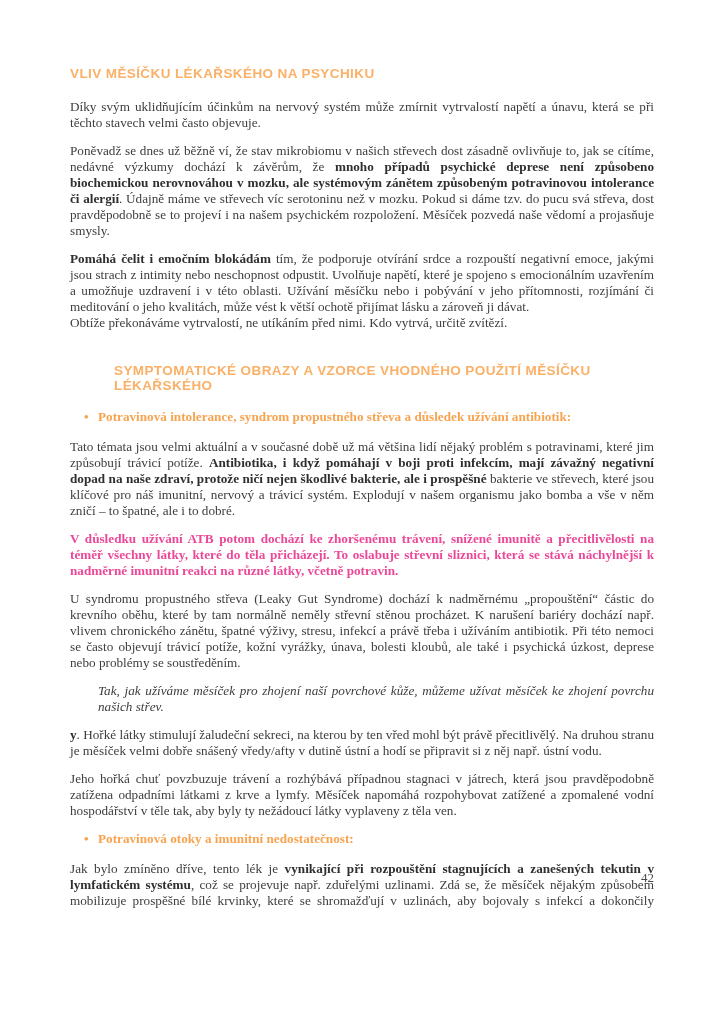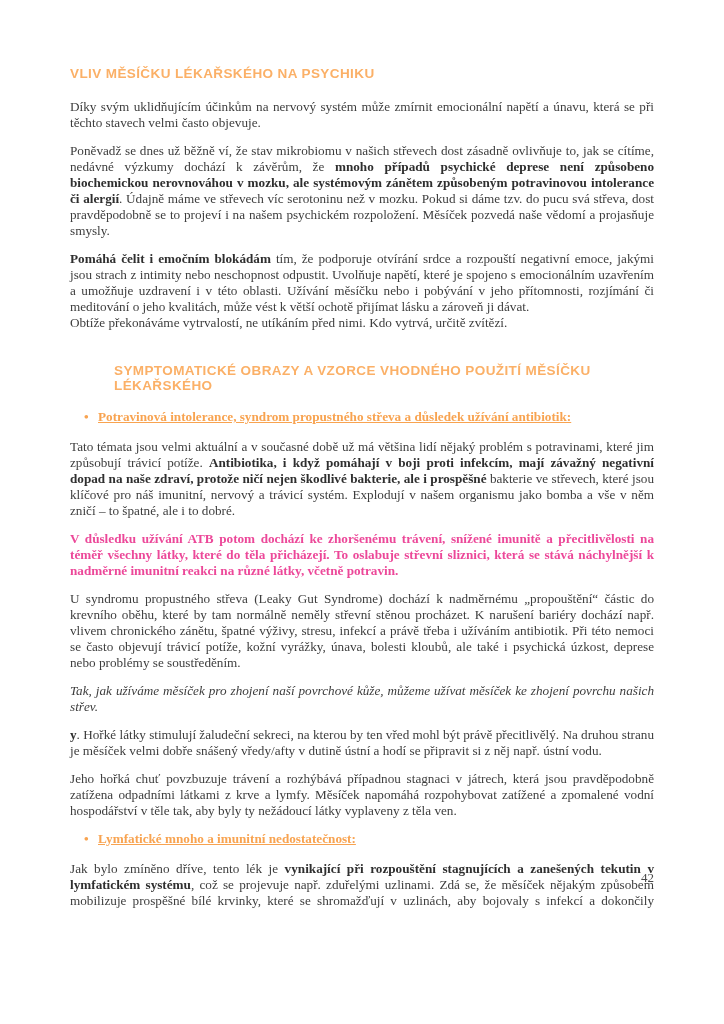--- a/index.html
+++ b/index.html
@@ -33,27 +33,26 @@
     margin-top: 32px;
     margin-bottom: 16px;
     margin-left: 44px;
   }
   .para {
     margin: 0 0 12px 0;
     text-align: justify;
   }
   .para b { font-weight: 700; color: #2f2f2f; }
   .bold-para { font-weight: 700; color: #ec4899; }
-  .italic-para { font-style: italic; }
+  .italic-para { font-style: italic; margin-left: 28px; }
   .bullet {
     margin: 0 0 14px 0;
     padding-left: 14px;
     color: var(--bullet_orange, #F8A350);
     font-weight: 700;
-    text-decoration: underline;
   }
   .bullet .dot {
     display: inline-block;
     width: 14px;
     color: var(--bullet_orange, #F8A350);
   }
   .page-number {
     position: absolute;
     right: 70px;
     bottom: 26px;
@@ -62,21 +61,21 @@
   }
 </style>
 </head>
 <body>
 
 <div class="page">
 
   <section>
     <h2 class="sec-heading">VLIV MĚSÍČKU LÉKAŘSKÉHO NA PSYCHIKU</h2>
 
-    <p class="para">Díky svým uklidňujícím účinkům na nervový systém může zmírnit emocionální napětí a únavu, která se při těchto stavech velmi často objevuje.</p>
+    <p class="para">Díky svým uklidňujícím účinkům na nervový systém může zmírnit vytrvalostí napětí a únavu, která se při těchto stavech velmi často objevuje.</p>
 
     <p class="para"><span>Poněvadž se dnes už běžně ví, že stav mikrobiomu v našich střevech dost zásadně ovlivňuje to, jak se cítíme, nedávné výzkumy dochází k závěrům, že </span><b>mnoho případů psychické deprese není způsobeno biochemickou nerovnováhou v mozku, ale systémovým zánětem způsobeným potravinovou intolerance či alergií</b><span>. Údajně máme ve střevech víc serotoninu než v mozku. Pokud si dáme tzv. do pucu svá střeva, dost pravděpodobně se to projeví i na našem psychickém rozpoložení. Měsíček pozvedá naše vědomí a projasňuje smysly.</span></p>
 
     <p class="para"><b>Pomáhá čelit i emočním blokádám</b><span> tím, že podporuje otvírání srdce a rozpouští negativní emoce, jakými jsou strach z intimity nebo neschopnost odpustit. Uvolňuje napětí, které je spojeno s emocionálním uzavřením a umožňuje uzdravení i v této oblasti. Užívání měsíčku nebo i pobývání v jeho přítomnosti, rozjímání či meditování o jeho kvalitách, může vést k větší ochotě přijímat lásku a zároveň ji dávat.</span><br><span>Obtíže překonáváme vytrvalostí, ne utíkáním před nimi. Kdo vytrvá, určitě zvítězí.</span></p>
   </section>
 
   <section>
     <h2 class="sec-heading gap-above">SYMPTOMATICKÉ OBRAZY A VZORCE VHODNÉHO POUŽITÍ MĚSÍČKU LÉKAŘSKÉHO</h2>
 
     <div class="bullet"><span class="dot">•</span><span>Potravinová intolerance, syndrom propustného střeva a důsledek užívání antibiotik:</span></div>
@@ -86,20 +85,20 @@
     <p class="para bold-para">V důsledku užívání ATB potom dochází ke zhoršenému trávení, snížené imunitě a přecitlivělosti na téměř všechny látky, které do těla přicházejí. To oslabuje střevní sliznici, která se stává náchylnější k nadměrné imunitní reakci na různé látky, včetně potravin.</p>
 
     <p class="para">U syndromu propustného střeva (Leaky Gut Syndrome) dochází k nadměrnému „propouštění“ částic do krevního oběhu, které by tam normálně neměly střevní stěnou procházet. K narušení bariéry dochází např. vlivem chronického zánětu, špatné výživy, stresu, infekcí a právě třeba i užíváním antibiotik. Při této nemoci se často objevují trávicí potíže, kožní vyrážky, únava, bolesti kloubů, ale také i psychická úzkost, deprese nebo problémy se soustředěním.</p>
 
     <p class="para italic-para">Tak, jak užíváme měsíček pro zhojení naší povrchové kůže, můžeme užívat měsíček ke zhojení povrchu našich střev.</p>
 
     <p class="para"><b>y</b><span>. Hořké látky stimulují žaludeční sekreci, na kterou by ten vřed mohl být právě přecitlivělý. Na druhou stranu je měsíček velmi dobře snášený vředy/afty v dutině ústní a hodí se připravit si z něj např. ústní vodu.</span></p>
 
     <p class="para">Jeho hořká chuť povzbuzuje trávení a rozhýbává případnou stagnaci v játrech, která jsou pravděpodobně zatížena odpadními látkami z krve a lymfy. Měsíček napomáhá rozpohybovat zatížené a zpomalené vodní hospodářství v těle tak, aby byly ty nežádoucí látky vyplaveny z těla ven.</p>
 
-    <div class="bullet"><span class="dot">•</span><span>Lymfatické mnoho a imunitní nedostatečnost:</span></div>
+    <div class="bullet"><span class="dot">•</span><span>Potravinová otoky a imunitní nedostatečnost:</span></div>
 
     <p class="para"><span>Jak bylo zmíněno dříve, tento lék je </span><b>vynikající při rozpouštění stagnujících a zanešených tekutin v lymfatickém systému</b><span>, což se projevuje např. zduřelými uzlinami. Zdá se, že měsíček nějakým způsobem mobilizuje prospěšné bílé krvinky, které se shromažďují v uzlinách, aby bojovaly s infekcí a dokončily léčebnou práci. Nachází své uplatnění tedy i když máme rýmu a jsme nachlazení, vlečou se nám horečky či zvýšené teploty, jsme malátní a unavení v důsledku nějaké infekce. A proč se někdy po nemoci cítíme pořád tak znavení a hlavu máme jakoby v mlze? Protože v těle se hromadí všechny ty odpadní látky po boji s nemocí, což tkáním ztěžuje i distribuci kyslíku. A víme, že bez kyslíku hlava moc dobře nefunguje.</span></p>
   </section>
 
   <div class="page-number">42</div>
 
 </div>
 
 </body></html>

